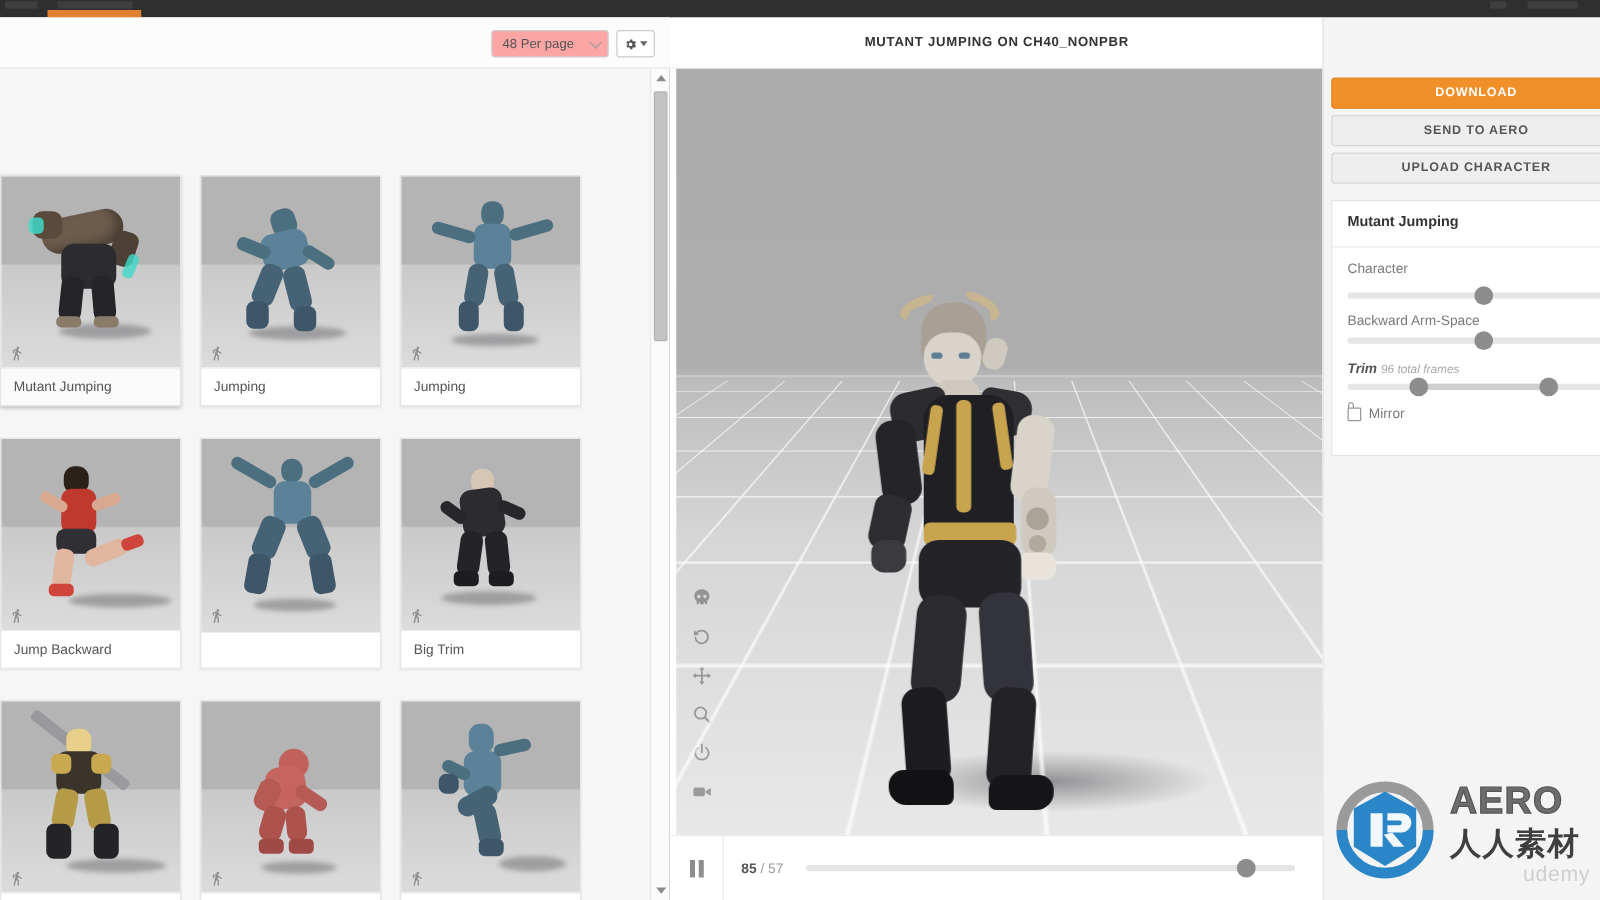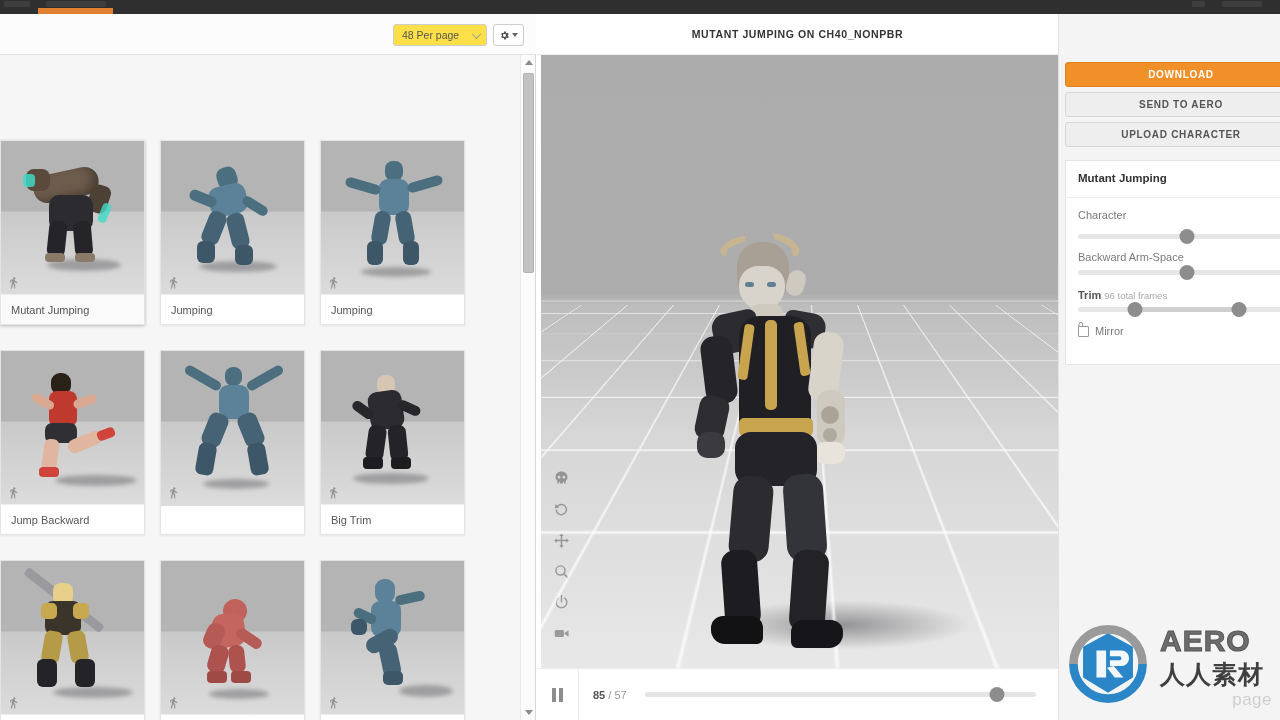--- a/index.html
+++ b/index.html
@@ -30,21 +30,21 @@
     position: absolute; left: 0; top: 14px; width: 536px; height: 706px;
     background: #f6f6f6; border-right: 1px solid #d8d8d8;
   }
   .left-toolbar {
     position: absolute; left: 0; top: 0; width: 536px; height: 41px;
     background: #fcfcfc; border-bottom: 1px solid #e2e2e2;
   }
   .perpage-select {
     position: absolute; right: 49px; top: 10px;
     width: 94px; height: 22px;
-    border: 1px solid #ccc; border-radius: 3px; background: #fde047;
+    border: 1px solid #ccc; border-radius: 3px; background: #fca5a5;
     font-size: 10.5px; color: #555; line-height: 20px;
     padding-left: 8px; padding-right: 18px; white-space: nowrap;
     overflow: hidden;
   }
   .perpage-chev {
     position: absolute; right: 6px; top: 7px;
     width: 7px; height: 7px;
     border-right: 1.3px solid #9a9a9a; border-bottom: 1.3px solid #9a9a9a;
     transform: rotate(45deg) translate(-1px,-1px);
   }
@@ -600,21 +600,21 @@
       <div class="prop-label" style="top:48px;">Character</div>
       <div class="slider" style="top:73px;">
         <div class="slider-thumb" id="overdrive-thumb" style="left: 50%;"></div>
       </div>
 
       <div class="prop-label" style="top:90px;">Backward Arm-Space</div>
       <div class="slider" style="top:109px;">
         <div class="slider-thumb" id="arm-thumb" style="left: 50%;"></div>
       </div>
 
-      <div class="prop-label" style="top:128px;">
+      <div class="prop-label" style="top:128px;font-style:italic;">
         <b>Trim</b>
         <span class="sub">96 total frames</span>
       </div>
       <div class="slider" style="top:146px;">
         <div class="slider-range" id="trim-range" style="left: 26%; width: 48%;"></div>
         <div class="slider-thumb" id="trim-start" style="left: 26%;"></div>
         <div class="slider-thumb" id="trim-end" style="left: 74%;"></div>
       </div>
       <div class="range-min" style="top:160px;">0</div>
 
@@ -629,17 +629,17 @@
         <path d="M14 50a36 36 0 0 1 72 0" fill="none" stroke="#9a9a9a" stroke-width="9"></path>
         <path d="M86 50a36 36 0 0 1-72 0" fill="none" stroke="#2b86c8" stroke-width="9"></path>
         <path d="M50 18 L76 32 V64 L50 80 L24 64 V32 Z" fill="#2b86c8"></path>
         <path d="M38 36h10v28h-10zM52 36h12a8 8 0 0 1 0 16h-12v-6h10a2 2 0 0 0 0-4h-10z" fill="#f2f7fb"></path>
         <path d="M56 52l10 12h-9l-8-10z" fill="#f2f7fb"></path>
       </svg>
       <div class="wm-text">
         <div class="wm-rrcg">AERO</div>
         <div class="wm-cn">人人素材</div>
       </div>
-      <div class="wm-udemy">page</div>
+      <div class="wm-udemy">udemy</div>
     </div>
   </div>
 
 </div>
 
 </body></html>

